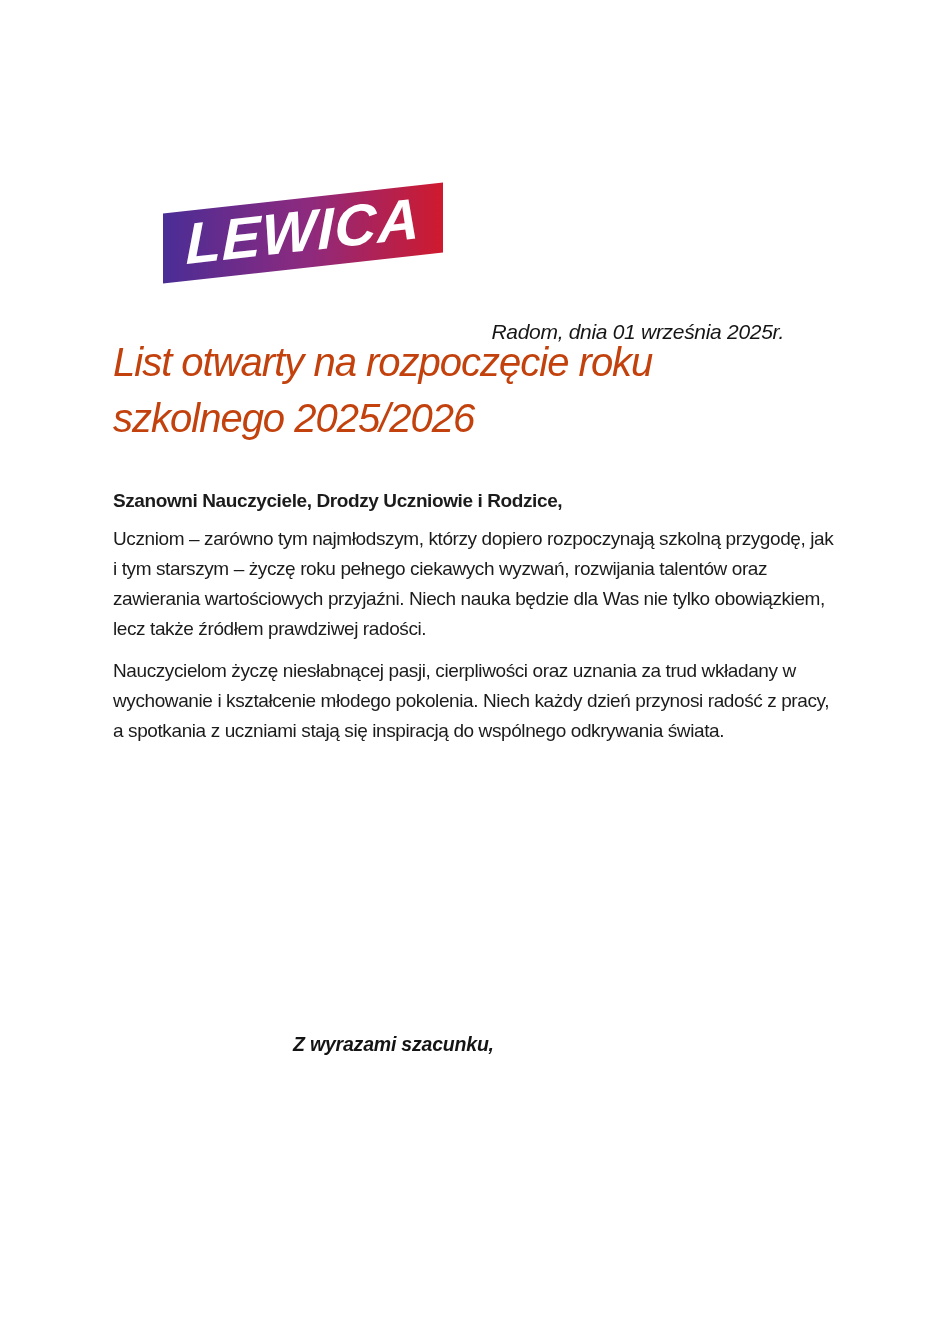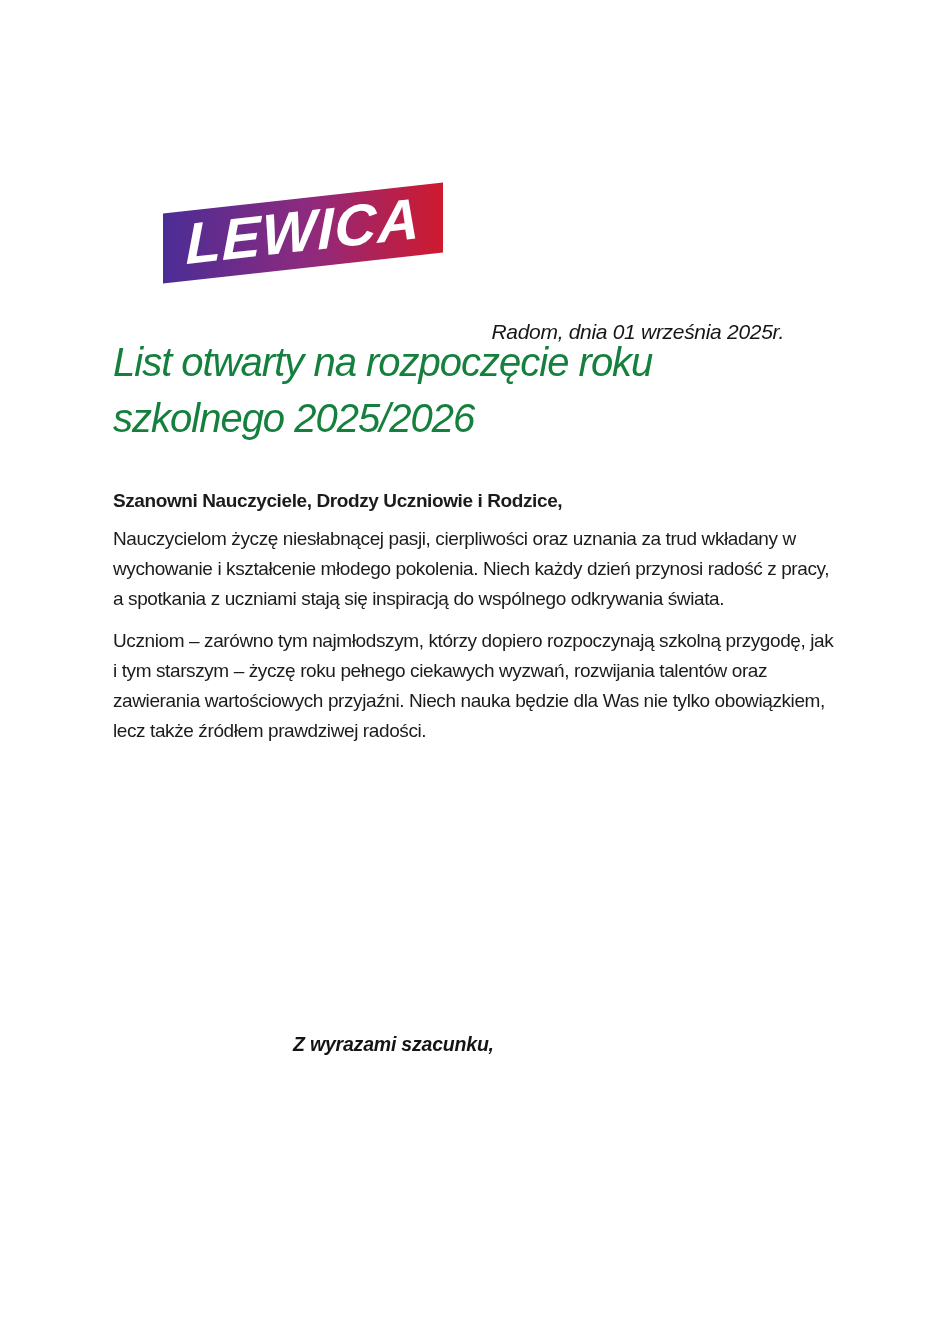--- a/index.html
+++ b/index.html
@@ -68,21 +68,21 @@
     position: absolute;
     top: 334px;
     left: 0;
     width: 670px;
     margin: 0;
     font-style: italic;
     font-weight: normal;
     font-size: 40px;
     line-height: 56px;
     letter-spacing: -1px;
-    color: #15803d;
+    color: #c2410c;
   }
 
   .letter-body {
     position: absolute;
     top: 486px;
     left: 0;
     width: 727px;
     font-size: 19px;
     line-height: 30px;
     letter-spacing: -0.4px;
@@ -124,22 +124,22 @@
   </div>
 
   <div class="content">
 
     <div class="dateline">Radom, dnia 01 września 2025r.</div>
 
     <h1 class="letter-title">List otwarty na rozpoczęcie roku szkolnego 2025/2026</h1>
 
     <div class="letter-body">
       <p class="greeting">Szanowni Nauczyciele, Drodzy Uczniowie i Rodzice,</p>
+      <p>Uczniom – zarówno tym najmłodszym, którzy dopiero rozpoczynają szkolną przygodę, jak i tym starszym – życzę roku pełnego ciekawych wyzwań, rozwijania talentów oraz zawierania wartościowych przyjaźni. Niech nauka będzie dla Was nie tylko obowiązkiem, lecz także źródłem prawdziwej radości.</p>
       <p>Nauczycielom życzę niesłabnącej pasji, cierpliwości oraz uznania za trud wkładany w wychowanie i kształcenie młodego pokolenia. Niech każdy dzień przynosi radość z pracy, a spotkania z uczniami stają się inspiracją do wspólnego odkrywania świata.</p>
-      <p>Uczniom – zarówno tym najmłodszym, którzy dopiero rozpoczynają szkolną przygodę, jak i tym starszym – życzę roku pełnego ciekawych wyzwań, rozwijania talentów oraz zawierania wartościowych przyjaźni. Niech nauka będzie dla Was nie tylko obowiązkiem, lecz także źródłem prawdziwej radości.</p>
     </div>
 
     <div class="closing">
       <p>Z wyrazami szacunku,</p>
     </div>
 
   </div>
 </div>
 
 </body></html>

